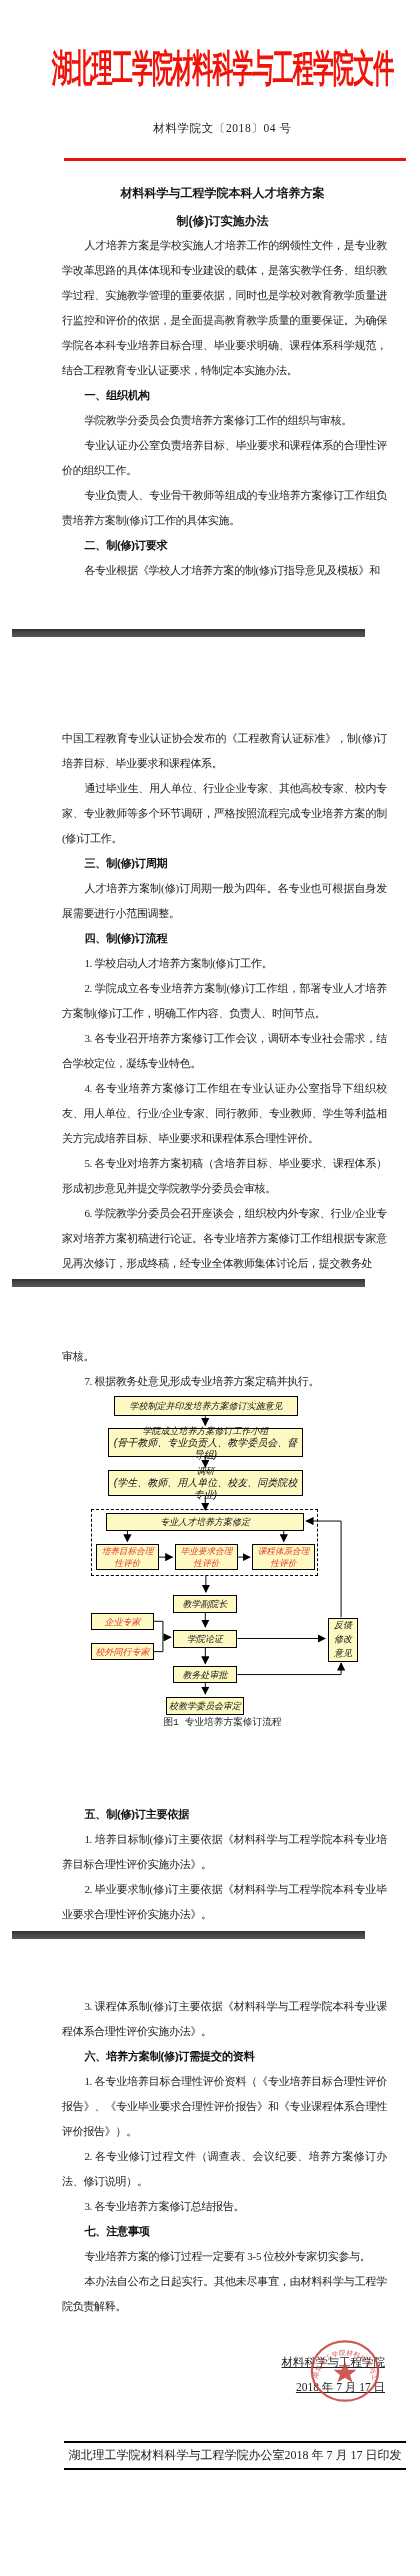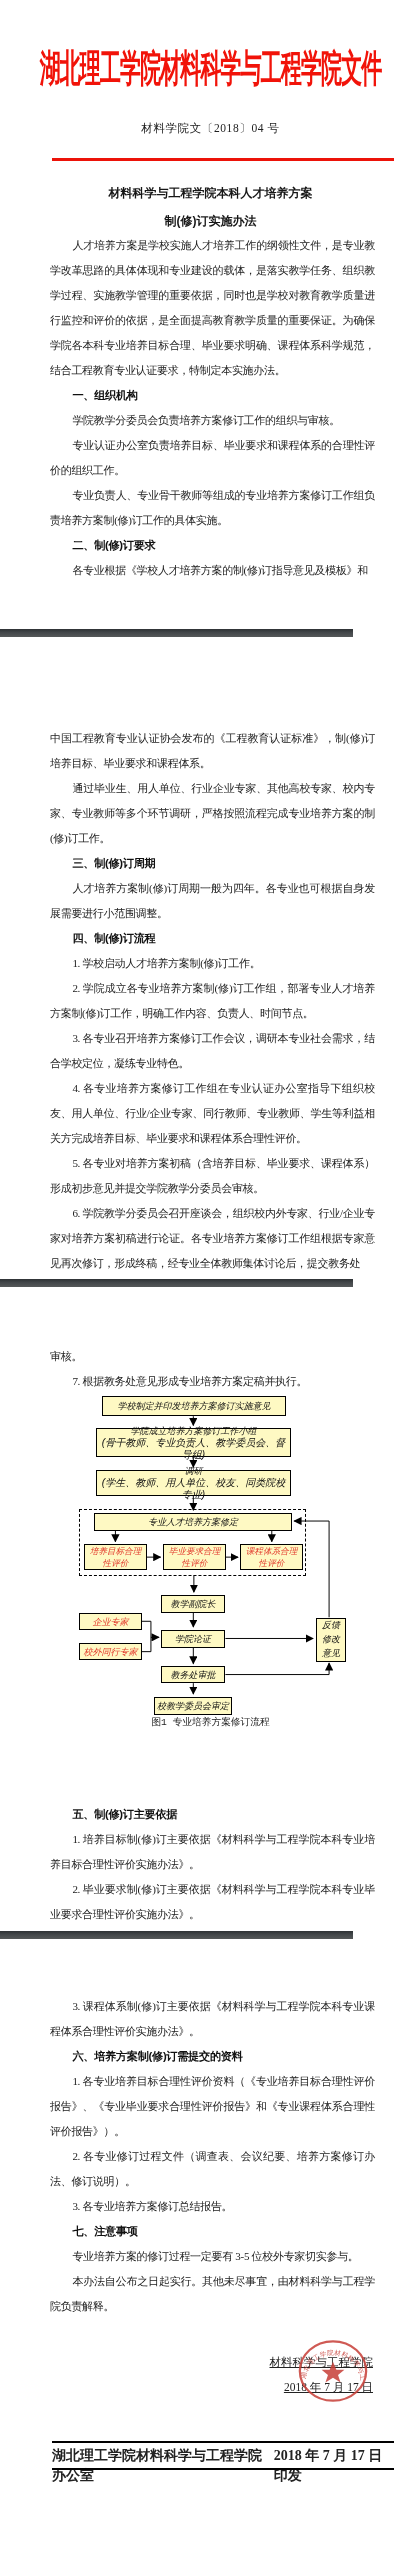--- a/index.html
+++ b/index.html
@@ -1,17 +1,17 @@
 <!DOCTYPE html>
 <html style="font-size:9.2px"><head>
 <meta charset="utf-8">
 <style>
   html,body{margin:0;padding:0;background:#ffffff;}
   body{width:421px;font-family:"Liberation Serif","DejaVu Serif",serif;color:#1e1e1e;}
-  .doc{width:353px;}
+  .doc{width:353px;padding-left:12px;}
   .page{position:relative;width:421px;background:#fff;overflow:hidden;}
   #page1{height:629px}
   #page2{height:642px}
   #page3{height:644px}
   #page4{height:637px}
   .pagegap{height:8px;background:linear-gradient(180deg,#2e3235 0%,#43474a 45%,#555859 100%);}
 
   
   .red-head{position:absolute;top:50px;left:0;width:421px;text-align:center;
     color:#f11309;font-weight:bold;font-size:21px;line-height:21px;letter-spacing:-0.9px;
@@ -41,21 +41,21 @@
   .dashedbox{position:absolute;box-sizing:border-box;border:1.1px dashed #000;background:transparent;}
   .fcaption{position:absolute;left:0;top:325px;width:321px;text-align:center;font-size:9.7px;
     font-family:Liberation Mono, monospace;color:#222;}
 
   
   .sign{position:absolute;top:411px;left:0;width:373px;text-align:right;font-size:11.5px;line-height:25px;color:#222;text-decoration:underline;}
   .stamp{position:absolute;left:297px;top:400px;opacity:.87;}
   .rule-thick{position:absolute;left:52px;width:342px;height:2.3px;background:#000;}
   .rule-thin{position:absolute;left:52px;width:342px;height:1.7px;background:#000;}
   .colophon{position:absolute;top:507px;left:52px;width:342px;display:flex;
-    justify-content:flex-start;font-size:14px;line-height:19.5px;color:#222;font-weight:bold;}
+    justify-content:center;font-size:12px;line-height:19.5px;color:#222;}
 </style>
 </head>
 <body>
 
 <div class="doc">
 
   <section class="page" id="page1">
     <div class="red-head">湖北理工学院材料科学与工程学院文件</div>
     <div class="doc-no">材料学院文〔2018〕04 号</div>
     <div class="red-rule"></div>

